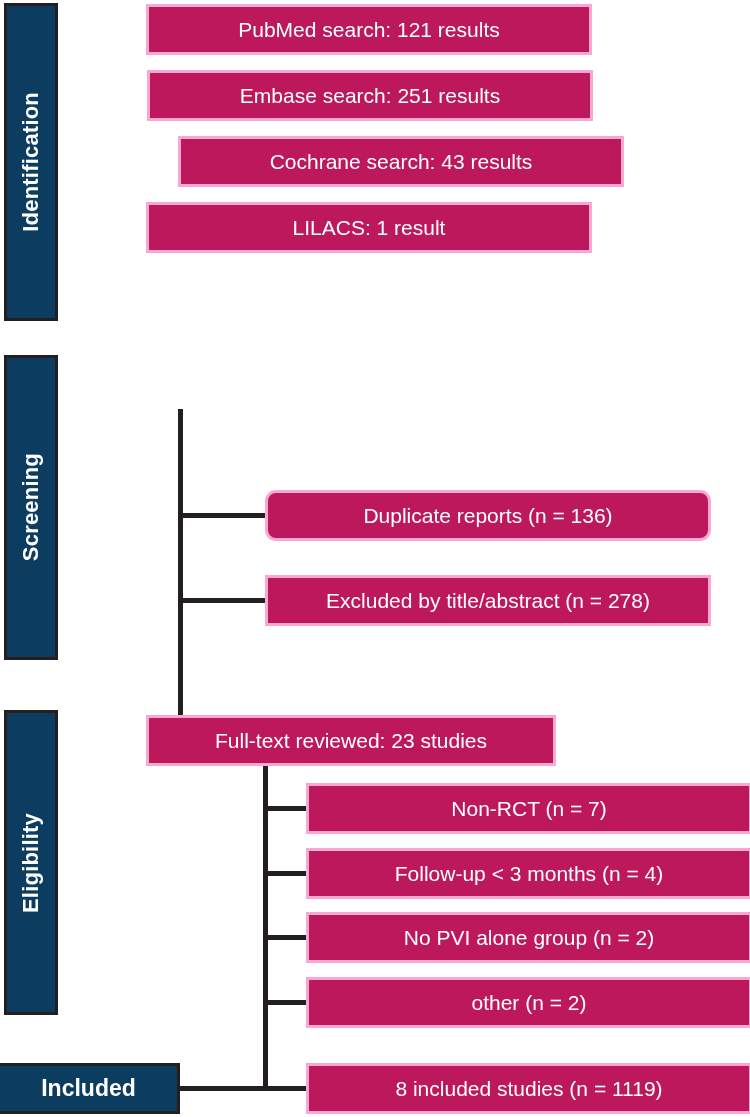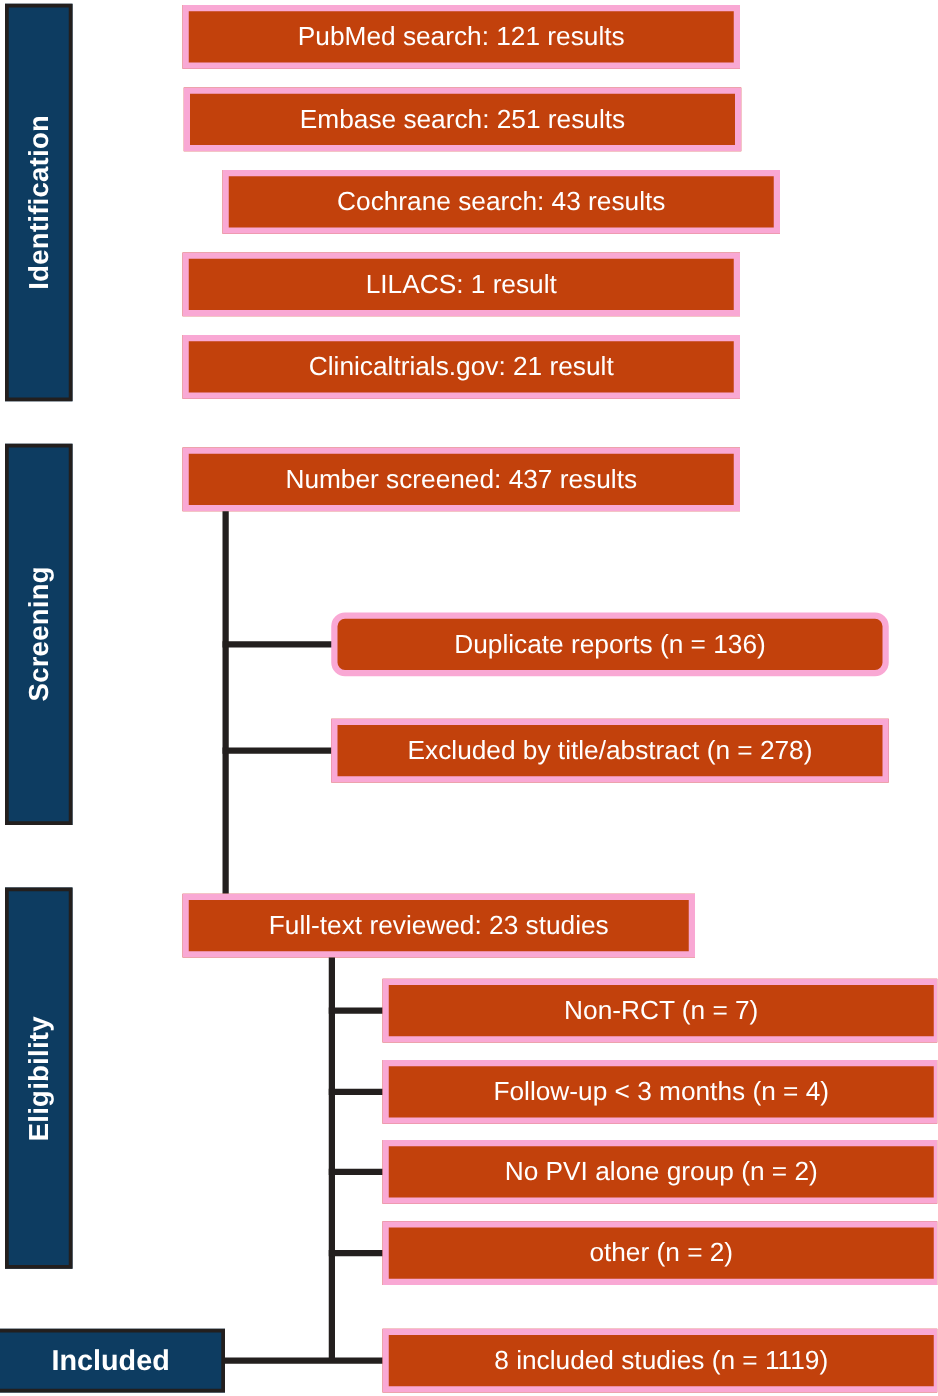--- a/index.html
+++ b/index.html
@@ -52,22 +52,22 @@
   .included-bar .stage-label-h {
     color: #ffffff;
     font-size: 23px;
     font-weight: 700;
     white-space: nowrap;
   }
 
   
   .gbox {
     position: absolute;
-    background: #c2410c;
-    border: 5px solid #f9a8d4;
+    background: #be185d;
+    border: 3px solid #f9a8d4;
     box-sizing: border-box;
     display: flex;
     align-items: center;
     justify-content: center;
   }
   .gbox .gbox-text {
     color: #ffffff;
     font-size: 21px;
     font-weight: 400;
     white-space: nowrap;
@@ -105,31 +105,25 @@
   </div>
 
   <div class="gbox" style="left:146px; top:136px; width:446px; height:51px;margin-left:32px;">
     <span class="gbox-text">Cochrane search: 43 results</span>
   </div>
 
   <div class="gbox" style="left:146px; top:202px; width:446px; height:51px;align-items:center;">
     <span class="gbox-text">LILACS: 1 result</span>
   </div>
 
-  <div class="gbox" style="left:146px; top:268px; width:446px; height:51px;">
-    <span class="gbox-text">Clinicaltrials.gov: 21 result</span>
-  </div>
 
   <div class="stage-bar" style="left:4px; top:355px; width:54px; height:305px;">
     <span class="stage-label">Screening</span>
   </div>
 
-  <div class="gbox" style="left:146px; top:358px; width:446px; height:51px;">
-    <span class="gbox-text">Number screened: 437 results</span>
-  </div>
 
   <div class="line-v" style="left:178px; top:409px; height:306px;"></div>
 
   <div class="line-h" style="left:178px; top:513px; width:90px;"></div>
 
   <div class="gbox" style="left:265px; top:490px; width:446px; height:51px;border-radius:11px;">
     <span class="gbox-text">Duplicate reports (n = 136)</span>
   </div>
 
   <div class="line-h" style="left:178px; top:598px; width:90px;"></div>

